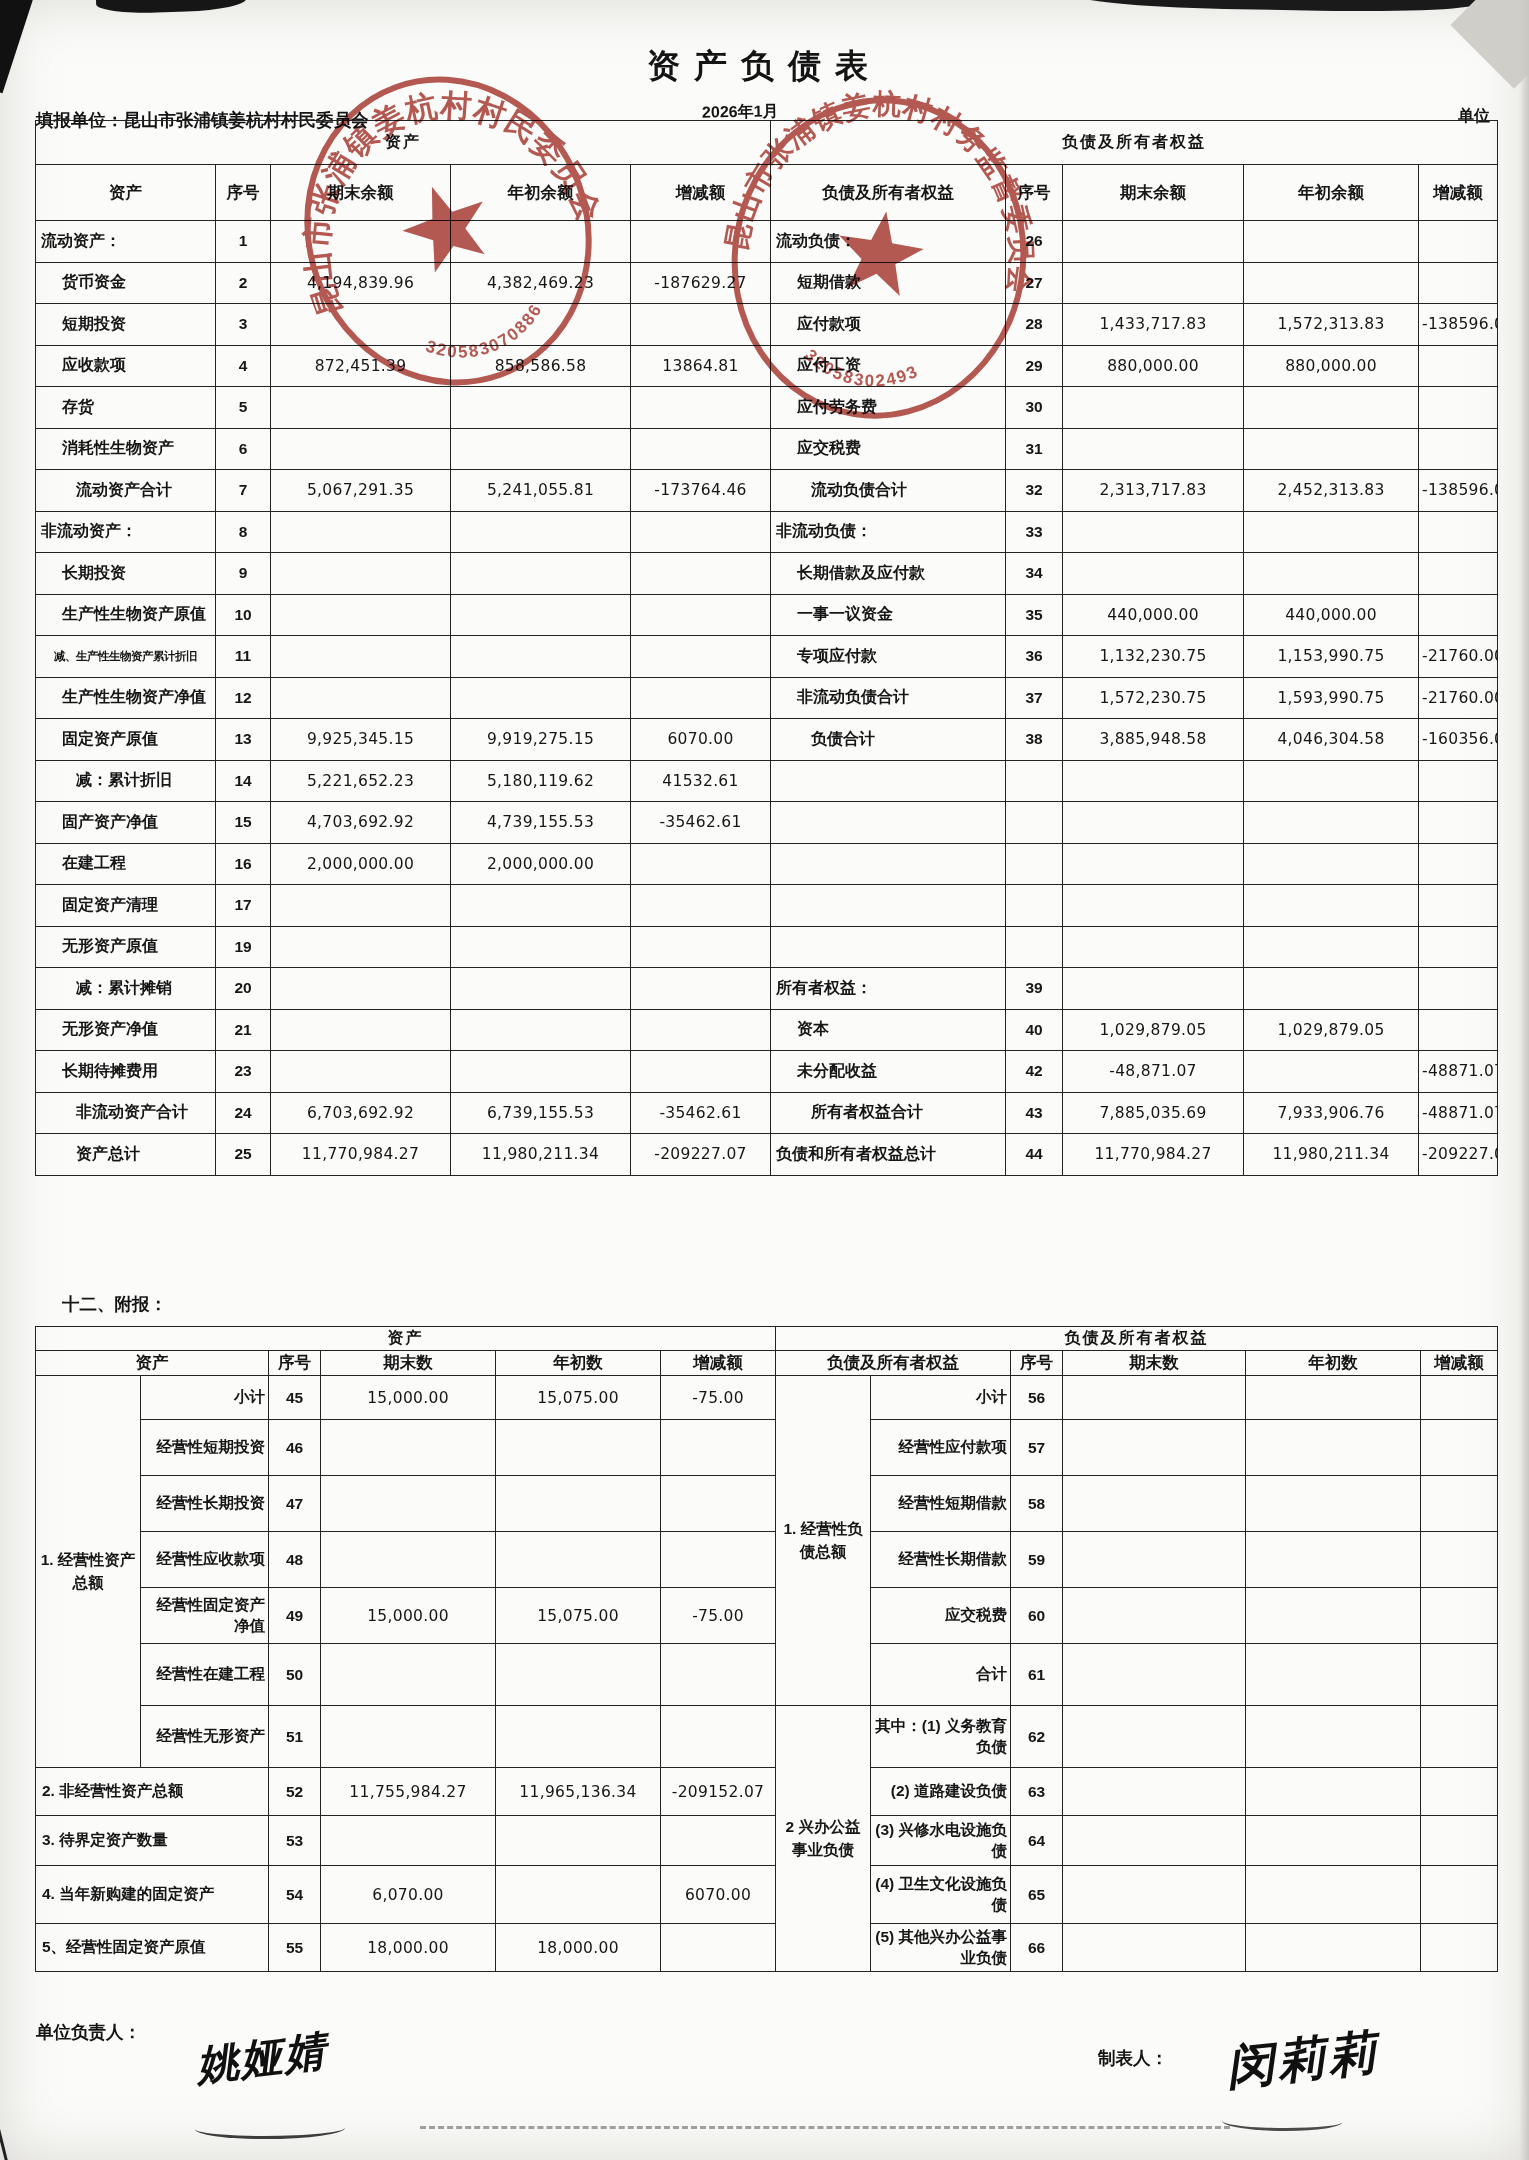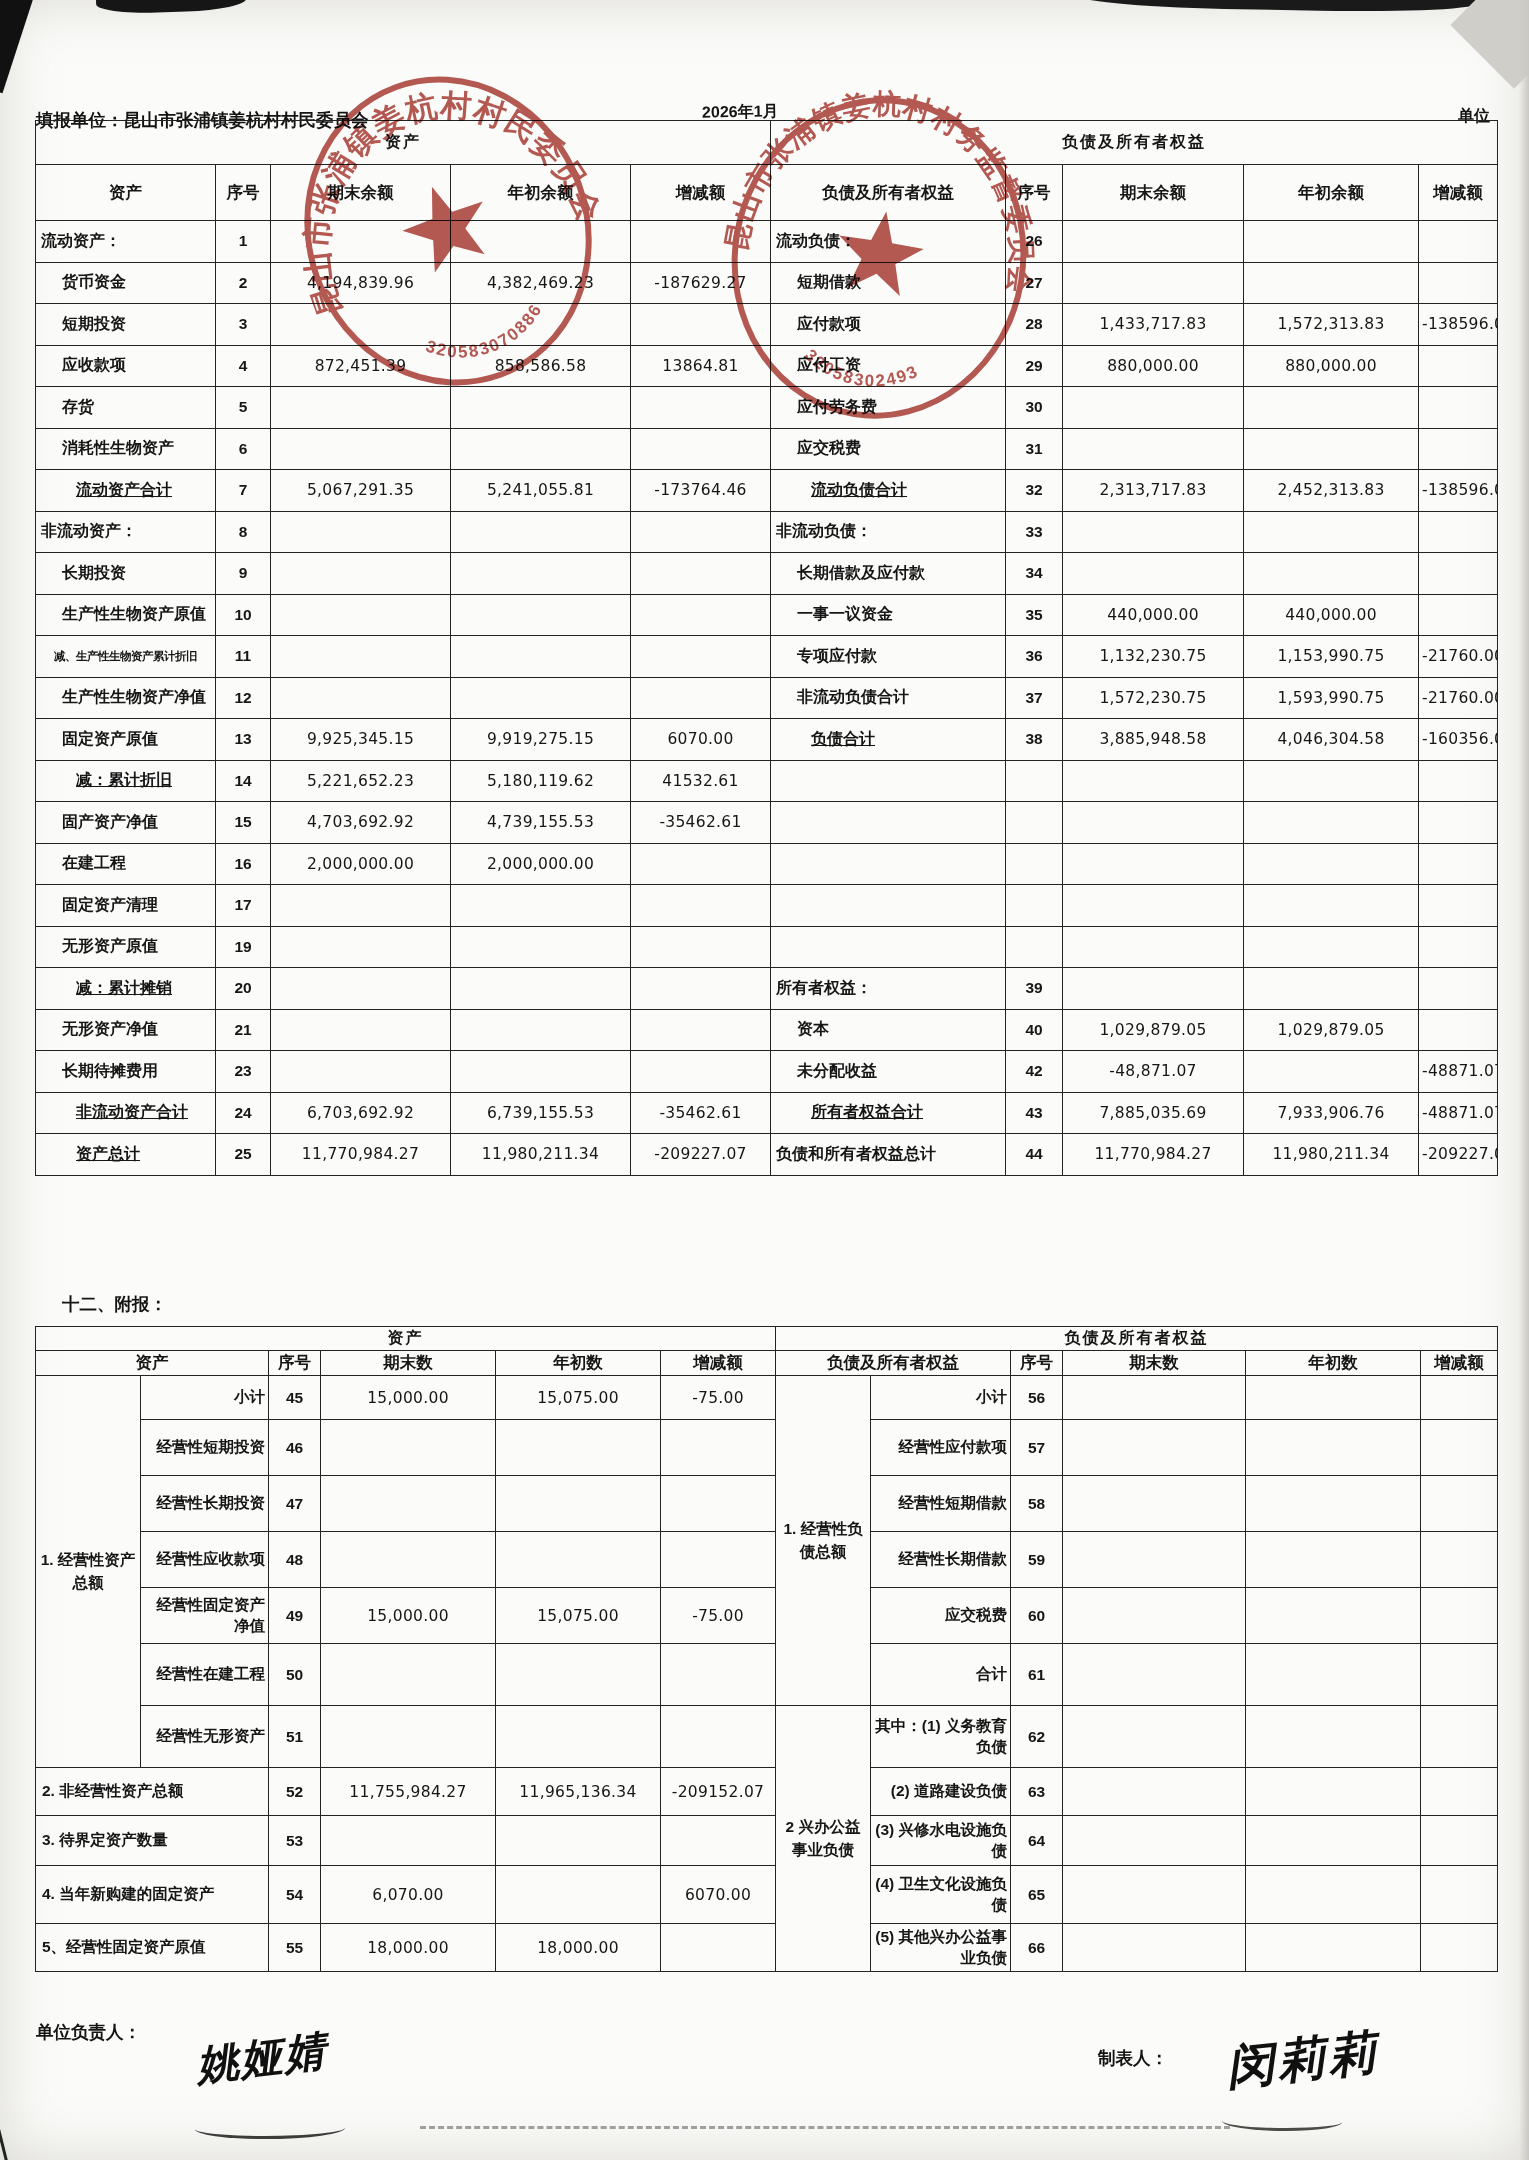--- a/index.html
+++ b/index.html
@@ -30,21 +30,21 @@
   #preparer-signature{left:1226px;top:2028px;font-size:48px;transform:rotate(-6deg);letter-spacing:3px;}
 
   table{border-collapse:collapse;table-layout:fixed;position:absolute;background:transparent;}
   #main-table{left:35px;top:120px;width:1462px;}
   #appendix-table{left:35px;top:1326px;width:1462px;}
   td,th{border:1.6px solid #232323;color:#161616;overflow:hidden;padding:1px 3px;}
   .span-hdr{font-size:17px;letter-spacing:2px;}
   td.lbl{font-size:16px;font-weight:bold;text-align:left;}
   td.ind0{padding-left:5px;}
   td.ind1{padding-left:26px;}
-  td.ind2{padding-left:40px;text-decoration:underline;}
+  td.ind2{padding-left:40px;}
   td.small{font-size:11.5px;padding-left:18px;letter-spacing:-0.5px;}
   td.no{font-size:15.5px;text-align:center;font-weight:bold;}
   td.num{font-size:15.5px;text-align:center;font-family:"DejaVu Sans",sans-serif;letter-spacing:0.3px;white-space:nowrap;}
   td.grp{font-size:15.5px;font-weight:bold;text-align:center;padding:2px 4px;line-height:1.45;}
   td.itm{font-size:15.5px;font-weight:bold;text-align:right;line-height:1.3;}
   td.itm-l{font-size:15.5px;font-weight:bold;text-align:left;padding-left:6px;line-height:1.3;}
   #main-table tr{height:41.5px;}
   #main-table tr.h1{height:44px;}
   #main-table tr.h2{height:56px;}
 
@@ -61,20 +61,21 @@
   <div class="artifact" id="corner-tl1"></div>
   <div class="artifact" id="corner-tl2"></div>
   <div class="artifact" id="corner-tr1"></div>
   <div class="artifact" id="corner-tr2"></div>
   <div class="artifact" id="edge-bl"></div>
   <div class="artifact" id="tear-bottom"></div>
   <div class="artifact" id="tear-curve1"></div>
   <div class="artifact" id="tear-curve2"></div>
   <div class="artifact" id="edge-r"></div>
 
+  <div class="hdr-text" id="doc-title">资产负债表</div>
   <div class="hdr-text" id="unit-line">填报单位：昆山市张浦镇姜杭村村民委员会</div>
   <div class="hdr-text" id="date-line">2026年1月</div>
   <div class="hdr-text" id="unit-suffix">单位</div>
 
   <table id="main-table">
     <colgroup>
       <col style="width:180px">
         <col style="width:55px">
         <col style="width:180px">
         <col style="width:180px">

